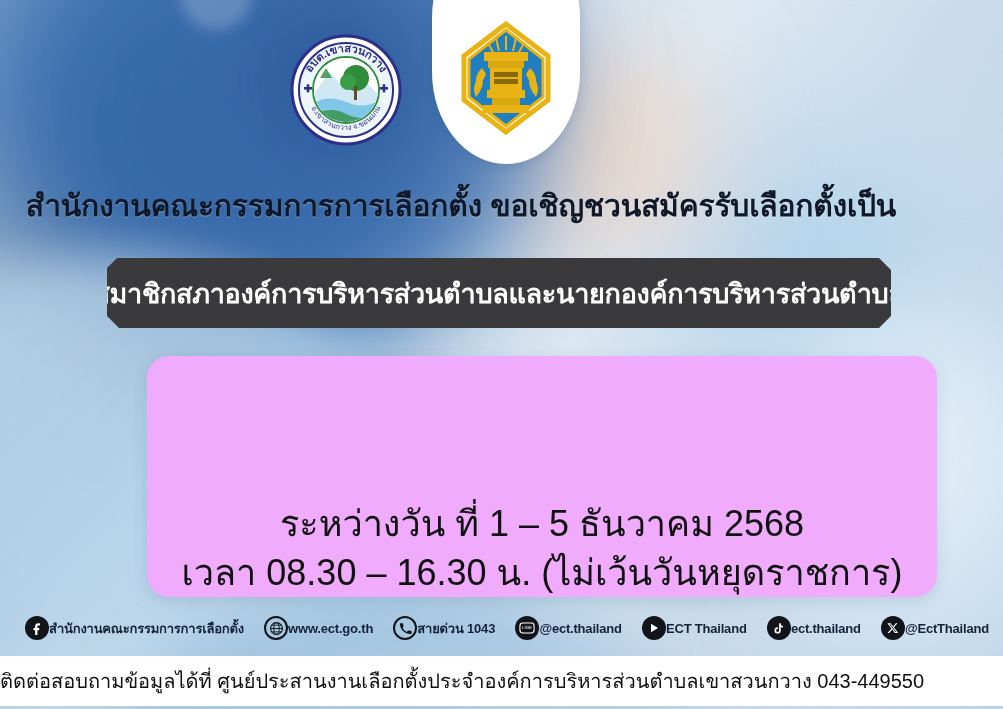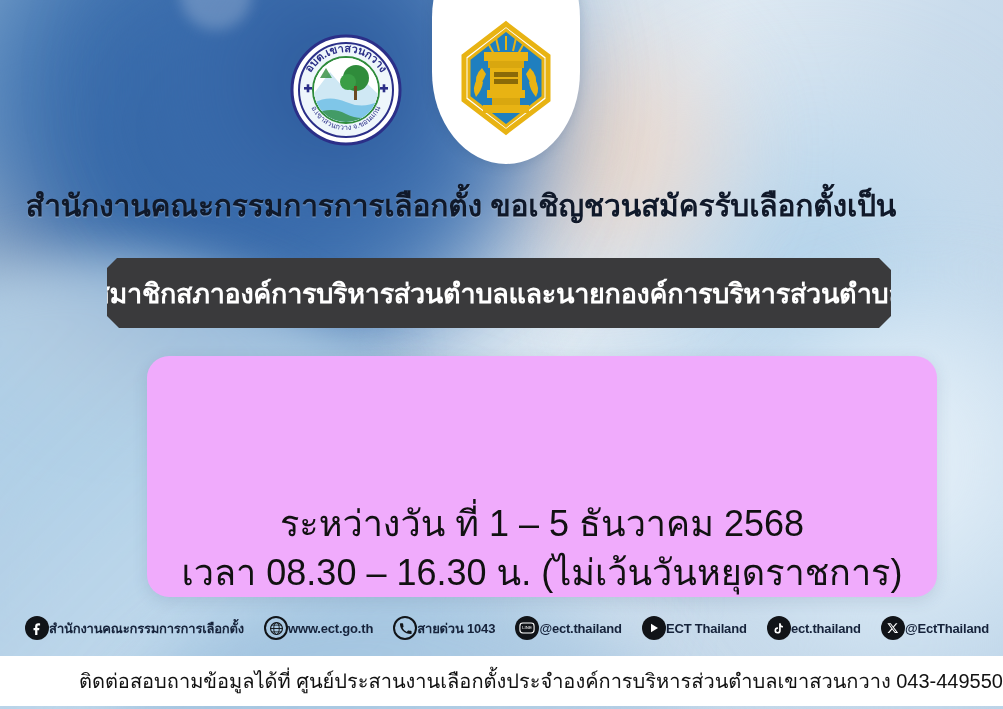--- a/index.html
+++ b/index.html
@@ -233,21 +233,21 @@
   }
 
   
   .contact-strip {
     position: absolute;
     left: 0; top: 656px;
     width: 1003px; height: 50px;
     background: #ffffff;
     display: flex;
     align-items: center;
-    justify-content: flex-end;
+    justify-content: flex-start;
   }
   .contact-text {
     font-size: 20px;
     color: #111111;
     white-space: nowrap;
   }
 </style>
 </head>
 <body>
 

